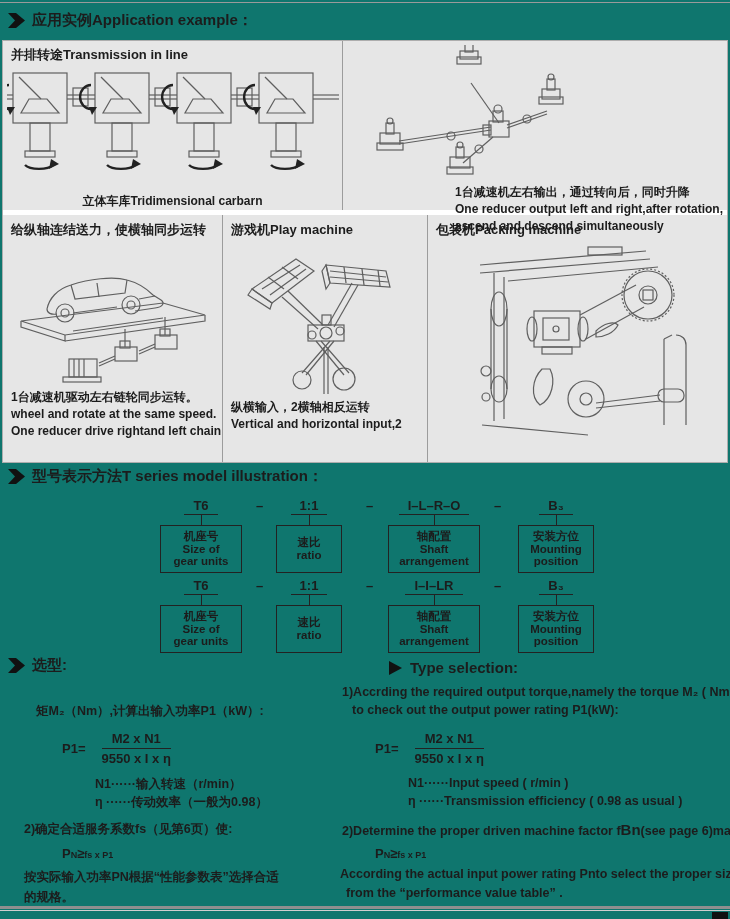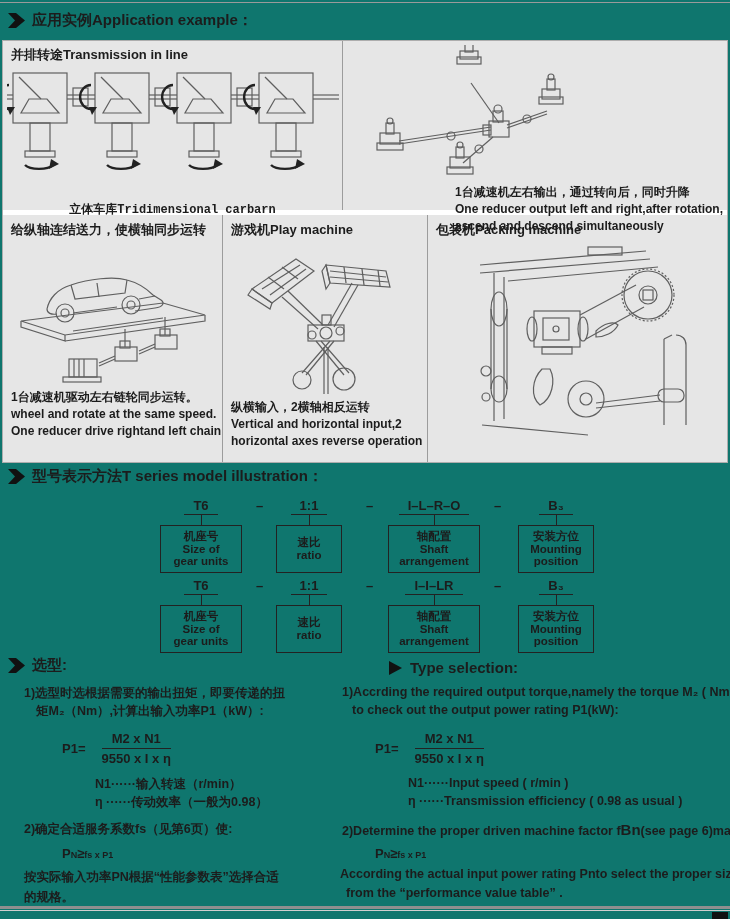--- a/index.html
+++ b/index.html
@@ -124,21 +124,21 @@
           <polygon points="260,46 298,46 286,32 268,32"></polygon>
           <rect x="269" y="56" width="20" height="28"></rect>
           <rect x="264" y="84" width="30" height="6"></rect>
           <path class="thick" d="M248,18 A 10 11 0 0 0 248,42"></path>
             <polygon class="fillp" points="246,40 254,40 249,48"></polygon>
           <path class="thick" d="M264,98 A 15 6 0 0 0 292,98"></path>
             <polygon class="fillp" points="290,92 298,97 288,102"></polygon>
         </g>
       </svg>
     </div>
-    <div class="caption" style="left:0;top:160px;width:339px;font-family:Liberation Mono, monospace;">立体车库Tridimensional carbarn</div>
+    <div class="caption" style="left:0;top:152px;width:339px;">立体车库Tridimensional carbarn</div>
 
     <div class="illus" style="left:348px;top:4px;">
       <svg width="250" height="140" viewBox="0 0 250 140" class="lineart">
 
         <line x1="48" y1="96" x2="140" y2="82"></line>
           <line x1="48" y1="99" x2="140" y2="85"></line>
         <line x1="156" y1="80" x2="196" y2="66"></line>
           <line x1="156" y1="83" x2="196" y2="69"></line>
         <line x1="112" y1="118" x2="142" y2="92"></line>
         <line x1="148" y1="78" x2="120" y2="38"></line>
@@ -270,21 +270,20 @@
           <line x1="92" y1="102" x2="64" y2="134"></line>
         <circle cx="64" cy="141" r="9"></circle>
           <circle cx="106" cy="140" r="11"></circle>
         <line x1="86" y1="108" x2="86" y2="155"></line>
           <line x1="90" y1="108" x2="90" y2="155"></line>
       </svg>
     </div>
     <div class="ex-text" style="left:228px;top:358px;">
       <div>纵横输入，2横轴相反运转</div>
       <div>Vertical and horizontal input,2</div>
-      <div>horizontal axes reverse operation</div>
     </div>
 
     <div class="panel-title" style="left:433px;top:180px;">包装机Packing machine</div>
     <div class="illus" style="left:465px;top:198px;">
       <svg width="235" height="215" viewBox="0 0 235 215" class="lineart">
 
         <line x1="12" y1="26" x2="178" y2="12"></line>
           <line x1="12" y1="34" x2="182" y2="20"></line>
         <line x1="40" y1="42" x2="190" y2="28"></line>
         <rect x="120" y="8" width="34" height="8"></rect>
@@ -419,21 +418,20 @@
       </div>
     </div>
   </div>
 
   <div class="sec-head" style="left:8px;top:656px;">
     <svg width="17" height="15" viewBox="0 0 17 15">
       <polygon points="0,0 8,0 17,7.5 8,15 0,15 7,7.5" fill="#111"></polygon>
     </svg>
     <span>选型:</span>
   </div>
-  <div class="sel-line" style="left:24px;top:685px;">1)选型时选根据需要的输出扭矩，即要传递的扭</div>
   <div class="sel-line" style="left:36px;top:703px;">矩M₂（Nm）,计算出输入功率P1（kW）:</div>
   <div class="formula" style="left:62px;top:731px;">
     <span>P1=</span>
     <span class="frac">
       <span class="num" style="display:block;">M2 x N1</span>
       <span class="den" style="display:block;">9550 x I x  η</span>
     </span>
   </div>
   <div class="sel-line" style="left:95px;top:776px;">N1······输入转速（r/min）</div>
   <div class="sel-line" style="left:95px;top:794px;">η ······传动效率（一般为0.98）</div>

